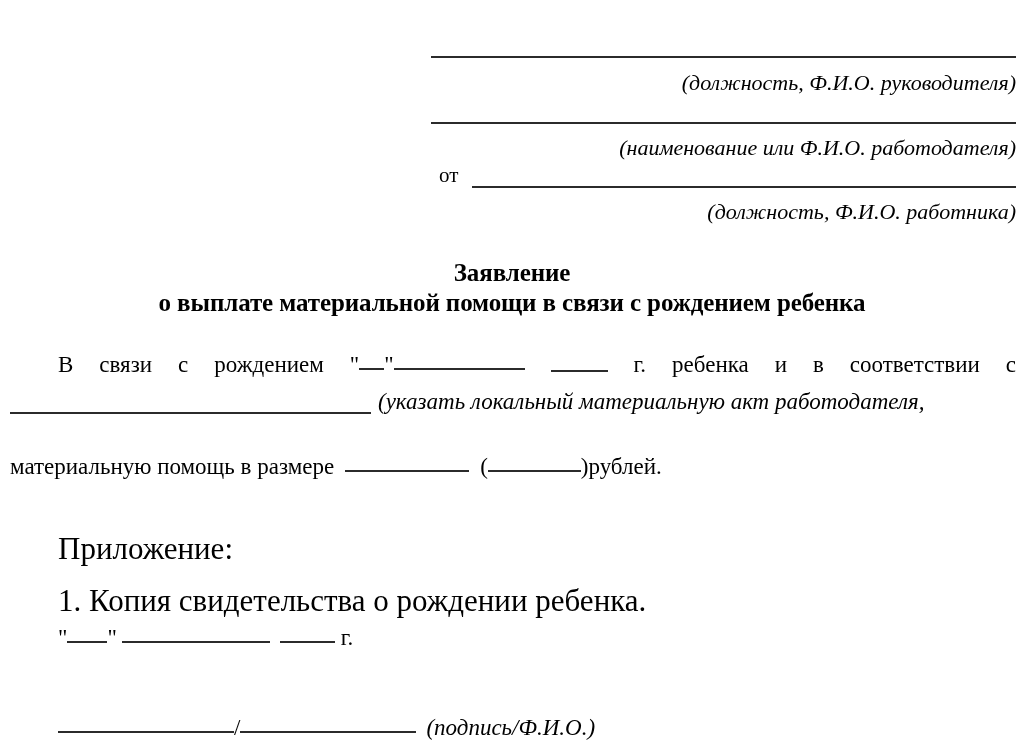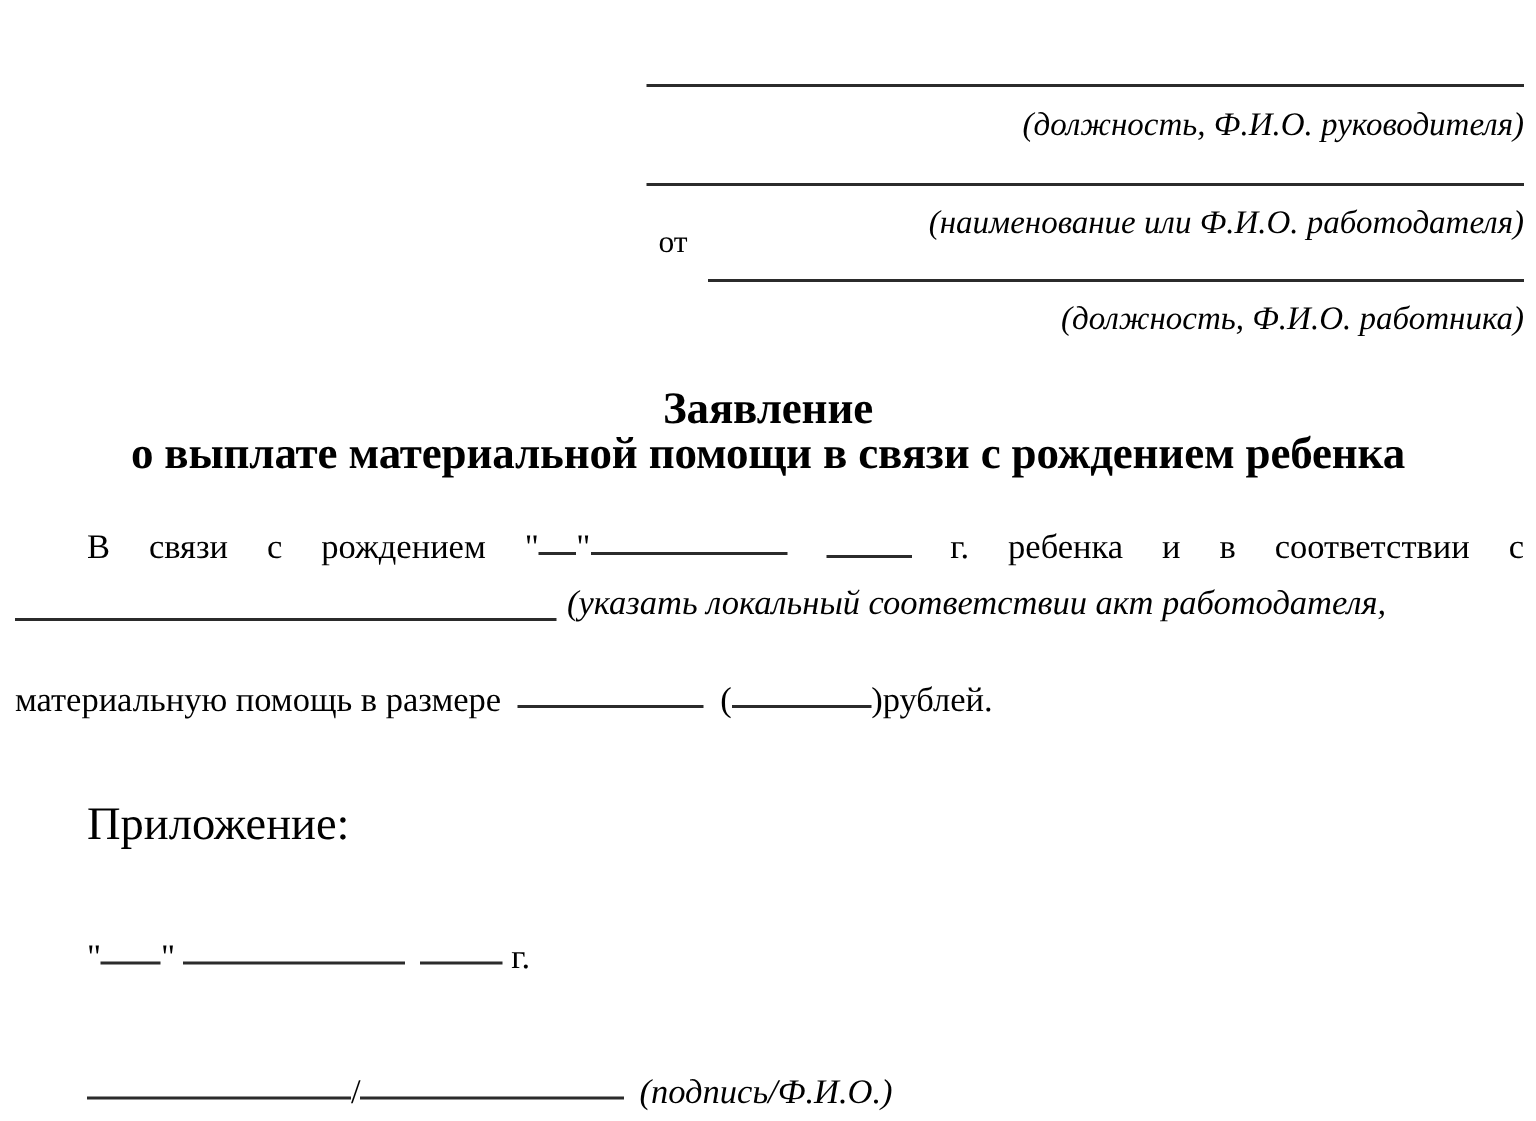--- a/index.html
+++ b/index.html
@@ -41,21 +41,21 @@
     white-space: nowrap;
   }
 
   
   .title-block {
     position: absolute;
     left: 0;
     width: 1024px;
     text-align: center;
     font-weight: bold;
-    font-size: 30px;
+    font-size: 25px;
     line-height: 30px;
     letter-spacing: -0.1px;
   }
 
   
   .body-line {
     position: absolute;
     font-size: 23px;
     line-height: 1;
     white-space: nowrap;
@@ -92,21 +92,21 @@
 <body>
 
 <div id="page">
 
   <div class="rule" style="left:431px; top:56px; width:585px;"></div>
   <div class="addr-caption" style="top:72px;">(должность, Ф.И.О. руководителя)</div>
 
   <div class="rule" style="left:431px; top:122px; width:585px;"></div>
   <div class="addr-caption" style="top:137px;">(наименование или Ф.И.О. работодателя)</div>
 
-  <div class="from-label" style="left:439px; top:151px;">от</div>
+  <div class="from-label" style="left:439px; top:165px;">от</div>
   <div class="rule" style="left:472px; top:186px; width:544px;"></div>
   <div class="addr-caption" style="top:201px;">(должность, Ф.И.О. работника)</div>
 
   <div class="title-block" style="top:258px;">
     <div>Заявление</div>
     <div>о выплате материальной помощи в связи с рождением ребенка</div>
   </div>
 
   <div class="just" style="left:58px; top:353px; width:958px;">
     <span>В</span>
@@ -119,29 +119,30 @@
     <span class="blank" style="width:57px;"></span>
     <span>г.</span>
     <span>ребенка</span>
     <span>и</span>
     <span>в</span>
     <span>соответствии</span>
     <span>с</span>
   </div>
 
   <div class="rule" style="left:10px; top:412px; width:361px;"></div>
-  <div class="body-line italic" style="left:378px; top:390px;">(указать локальный соответствии акт работодателя,</div>
+  <div class="body-line italic" style="left:378px; top:390px;">(указать локальный материальную акт работодателя,</div>
 
 
   <div class="body-line" style="left:10px; top:455px;">
     <span>материальную помощь в размере</span><span class="blank" style="width:124px; margin-left:11px;"></span><span style="margin-left:11px;">(</span><span class="blank" style="width:93px;"></span><span>)</span><span style="margin-left:0;">рублей.</span>
   </div>
 
   <div class="attach-line" style="left:58px; top:513px;">Приложение:</div>
 
+  <div class="attach-line" style="left:58px; top:565px;">1. Копия свидетельства о рождении ребенка.</div>
 
   <div class="body-line" style="left:58px; top:626px;">
     <span>"</span><span class="blank" style="width:40px;"></span><span>"</span><span class="blank" style="width:148px; margin-left:5px;"></span><span class="blank" style="width:55px; margin-left:10px;"></span><span style="margin-left:6px;">г.</span>
   </div>
 
   <div class="body-line" style="left:58px; top:716px;">
     <span class="blank" style="width:176px;"></span><span>/</span><span class="blank" style="width:176px;"></span><span class="italic" style="margin-left:10px;">(подпись/Ф.И.О.)</span>
   </div>
 
 </div>

